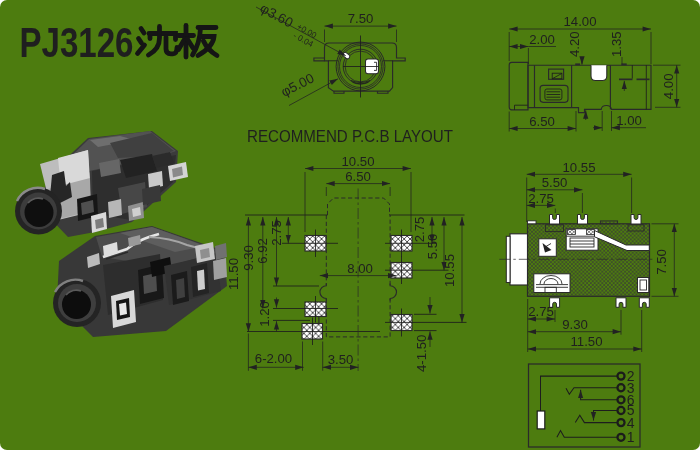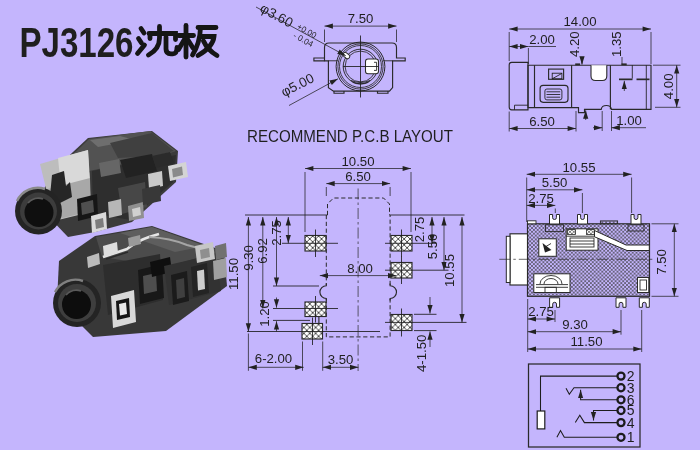--- a/index.html
+++ b/index.html
@@ -1,16 +1,16 @@
 <!DOCTYPE html>
 <html><head>
 <meta charset="utf-8">
 <style>
 html,body{margin:0;padding:0;background:#ffffff;}
-#page{width:700px;height:450px;position:relative;background:#c4b5fd;overflow:hidden;}
+#page{width:700px;height:450px;position:relative;background:#4d7c0f;overflow:hidden;border-radius:7px;}
 text{font-family:"Liberation Sans",sans-serif;fill:#1f1f1f;}
 .dl{stroke:#222;stroke-width:0.75;fill:none;}
 .ol{stroke:#2a2a2a;stroke-width:1.15;fill:none;}
 .thin{stroke:#1c1c1c;stroke-width:0.85;fill:none;}
 </style>
 </head>
 <body>
 <div id="page">
 <svg width="700" height="450" viewBox="0 0 700 450">
 <defs>

